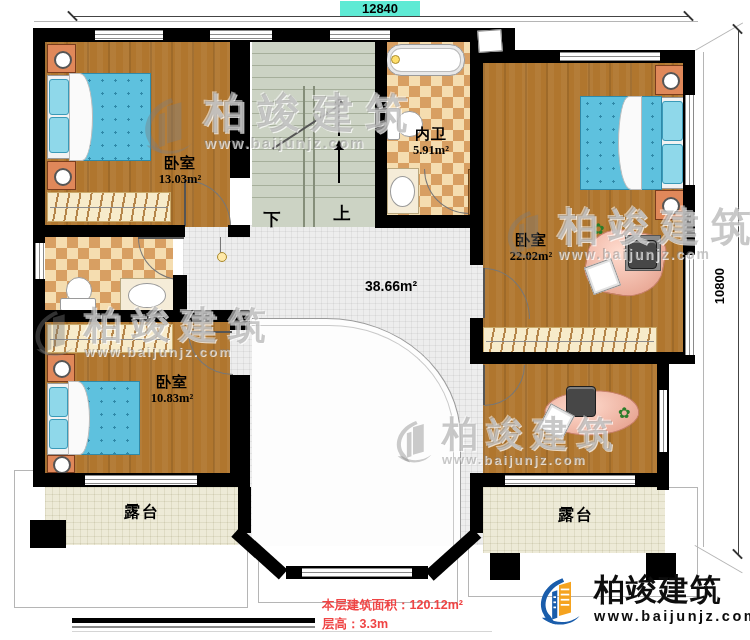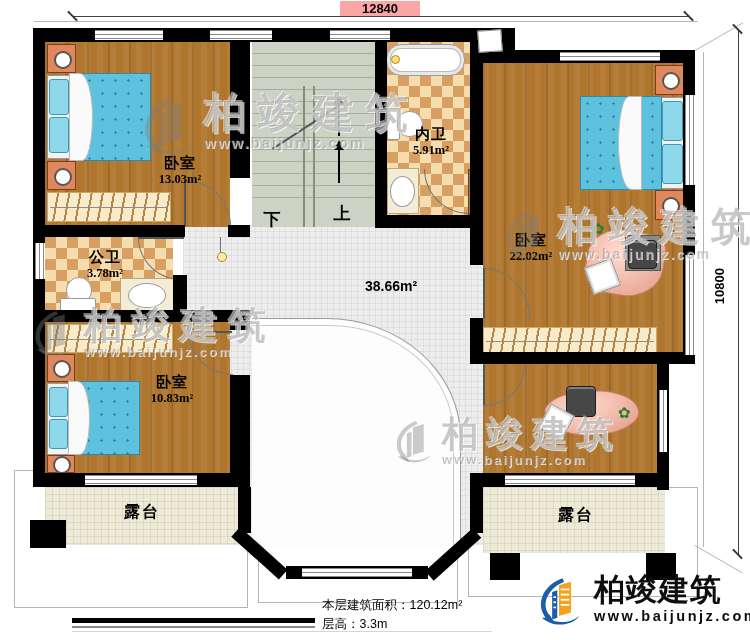--- a/index.html
+++ b/index.html
@@ -42,26 +42,26 @@
   .rlabel{position:absolute;text-align:center;color:#000;line-height:1.15;z-index:40;font-family:Liberation Serif, serif;}
   .rlabel .nm{font-size:15px;font-weight:bold;letter-spacing:1px;}
   .rlabel .ar{font-size:12.5px;font-weight:bold;}
   .biglabel{position:absolute;text-align:center;color:#000;font-weight:bold;z-index:40;}
   .wm{position:absolute;display:flex;align-items:flex-start;color:rgba(125,125,125,0.42);z-index:50;white-space:nowrap;}
   .wm svg{flex:0 0 auto;}
   .wmname{font-weight:900;text-shadow:1px 1px 0 rgba(255,255,255,0.75),-1px -1px 0 rgba(255,255,255,0.55);line-height:1;}
   .wmurl{font-weight:bold;letter-spacing:2px;text-shadow:1px 1px 0 rgba(255,255,255,0.75);}
   .dimline{position:absolute;background:#444;z-index:45;}
   .tick{position:absolute;width:13px;height:2px;background:#333;z-index:46;}
-  .dimtext{position:absolute;font-size:13px;font-weight:bold;color:#000;background:#fca5a5;text-align:center;z-index:46;}
+  .dimtext{position:absolute;font-size:13px;font-weight:bold;color:#000;background:#5eead4;text-align:center;z-index:46;}
   .tri-up{position:absolute;width:0;height:0;border-left:5px solid transparent;border-right:5px solid transparent;border-bottom:10px solid #000;z-index:12;}
   .stem{position:absolute;width:2px;background:#000;z-index:12;}
   .title-cn{position:absolute;font-size:30px;font-weight:900;letter-spacing:3px;color:#000;z-index:60;}
   .scale-txt{position:absolute;font-size:29px;font-weight:500;color:#000;z-index:60;}
-  .info-txt{position:absolute;font-size:12.5px;font-weight:normal;color:#000000;z-index:60;}
+  .info-txt{position:absolute;font-size:12.5px;font-weight:bold;color:#ef4444;z-index:60;}
   .brand{position:absolute;display:flex;align-items:flex-start;z-index:60;}
   .brand-name{font-size:31px;font-weight:900;letter-spacing:1px;color:#0d0d0d;line-height:1;}
   .brand-url{font-size:14.5px;font-weight:bold;letter-spacing:2.5px;color:#0d0d0d;margin-top:3px;}
   .doorleaf{position:absolute;background:#555;z-index:27;}
   .woodleaf{position:absolute;background:#a9743c;border:1px solid #6b4418;z-index:27;}
 </style>
 </head>
 <body>
 
 <div id="plan">
@@ -108,24 +108,20 @@
     <div class="nm">卧室</div>
     <div class="ar">13.03m²</div>
   </div>
 
   <div class="porc" style="left:66px;top:277px;width:24px;height:24px;border-radius:50% 50% 46% 46%;"></div>
   <div class="porc" style="left:60px;top:298px;width:34px;height:11px;border-radius:2px;"></div>
   <div class="abs" style="left:120px;top:278px;width:52px;height:32px;background:#f5ecd8;border:1px solid #b9a77e;z-index:10;"></div>
   <div class="porc" style="left:128px;top:283px;width:36px;height:23px;border-radius:50%;"></div>
   <div class="abs" style="left:220px;top:237px;width:1px;height:16px;background:#777;z-index:10;"></div>
   <div class="abs" style="left:217px;top:252px;width:8px;height:8px;border:1px solid #a98a2f;border-radius:50%;background:#ffe9a8;z-index:10;"></div>
-  <div class="rlabel" style="left:60px;top:249px;width:90px;">
-    <div class="nm">公卫</div>
-    <div class="ar">3.78m²</div>
-  </div>
 
   <div class="porc" style="left:386px;top:44px;width:77px;height:30px;border-radius:15px;box-shadow:inset 0 0 0 3px #e8e8e8,inset 0 0 0 4px #bbb;"></div>
   <div class="abs" style="left:391px;top:55px;width:7px;height:7px;background:#ffdf6b;border:1px solid #a98a2f;border-radius:50%;z-index:11;"></div>
   <div class="porc" style="left:387px;top:108px;width:11px;height:30px;border-radius:2px;"></div>
   <div class="porc" style="left:397px;top:111px;width:24px;height:24px;border-radius:46% 50% 50% 46%;"></div>
   <div class="abs" style="left:387px;top:168px;width:30px;height:44px;background:#f5ecd8;border:1px solid #b9a77e;z-index:10;"></div>
   <div class="porc" style="left:390px;top:176px;width:23px;height:29px;border-radius:50%;"></div>
   <div class="rlabel" style="left:386px;top:126px;width:90px;">
     <div class="nm">内卫</div>
     <div class="ar">5.91m²</div>

